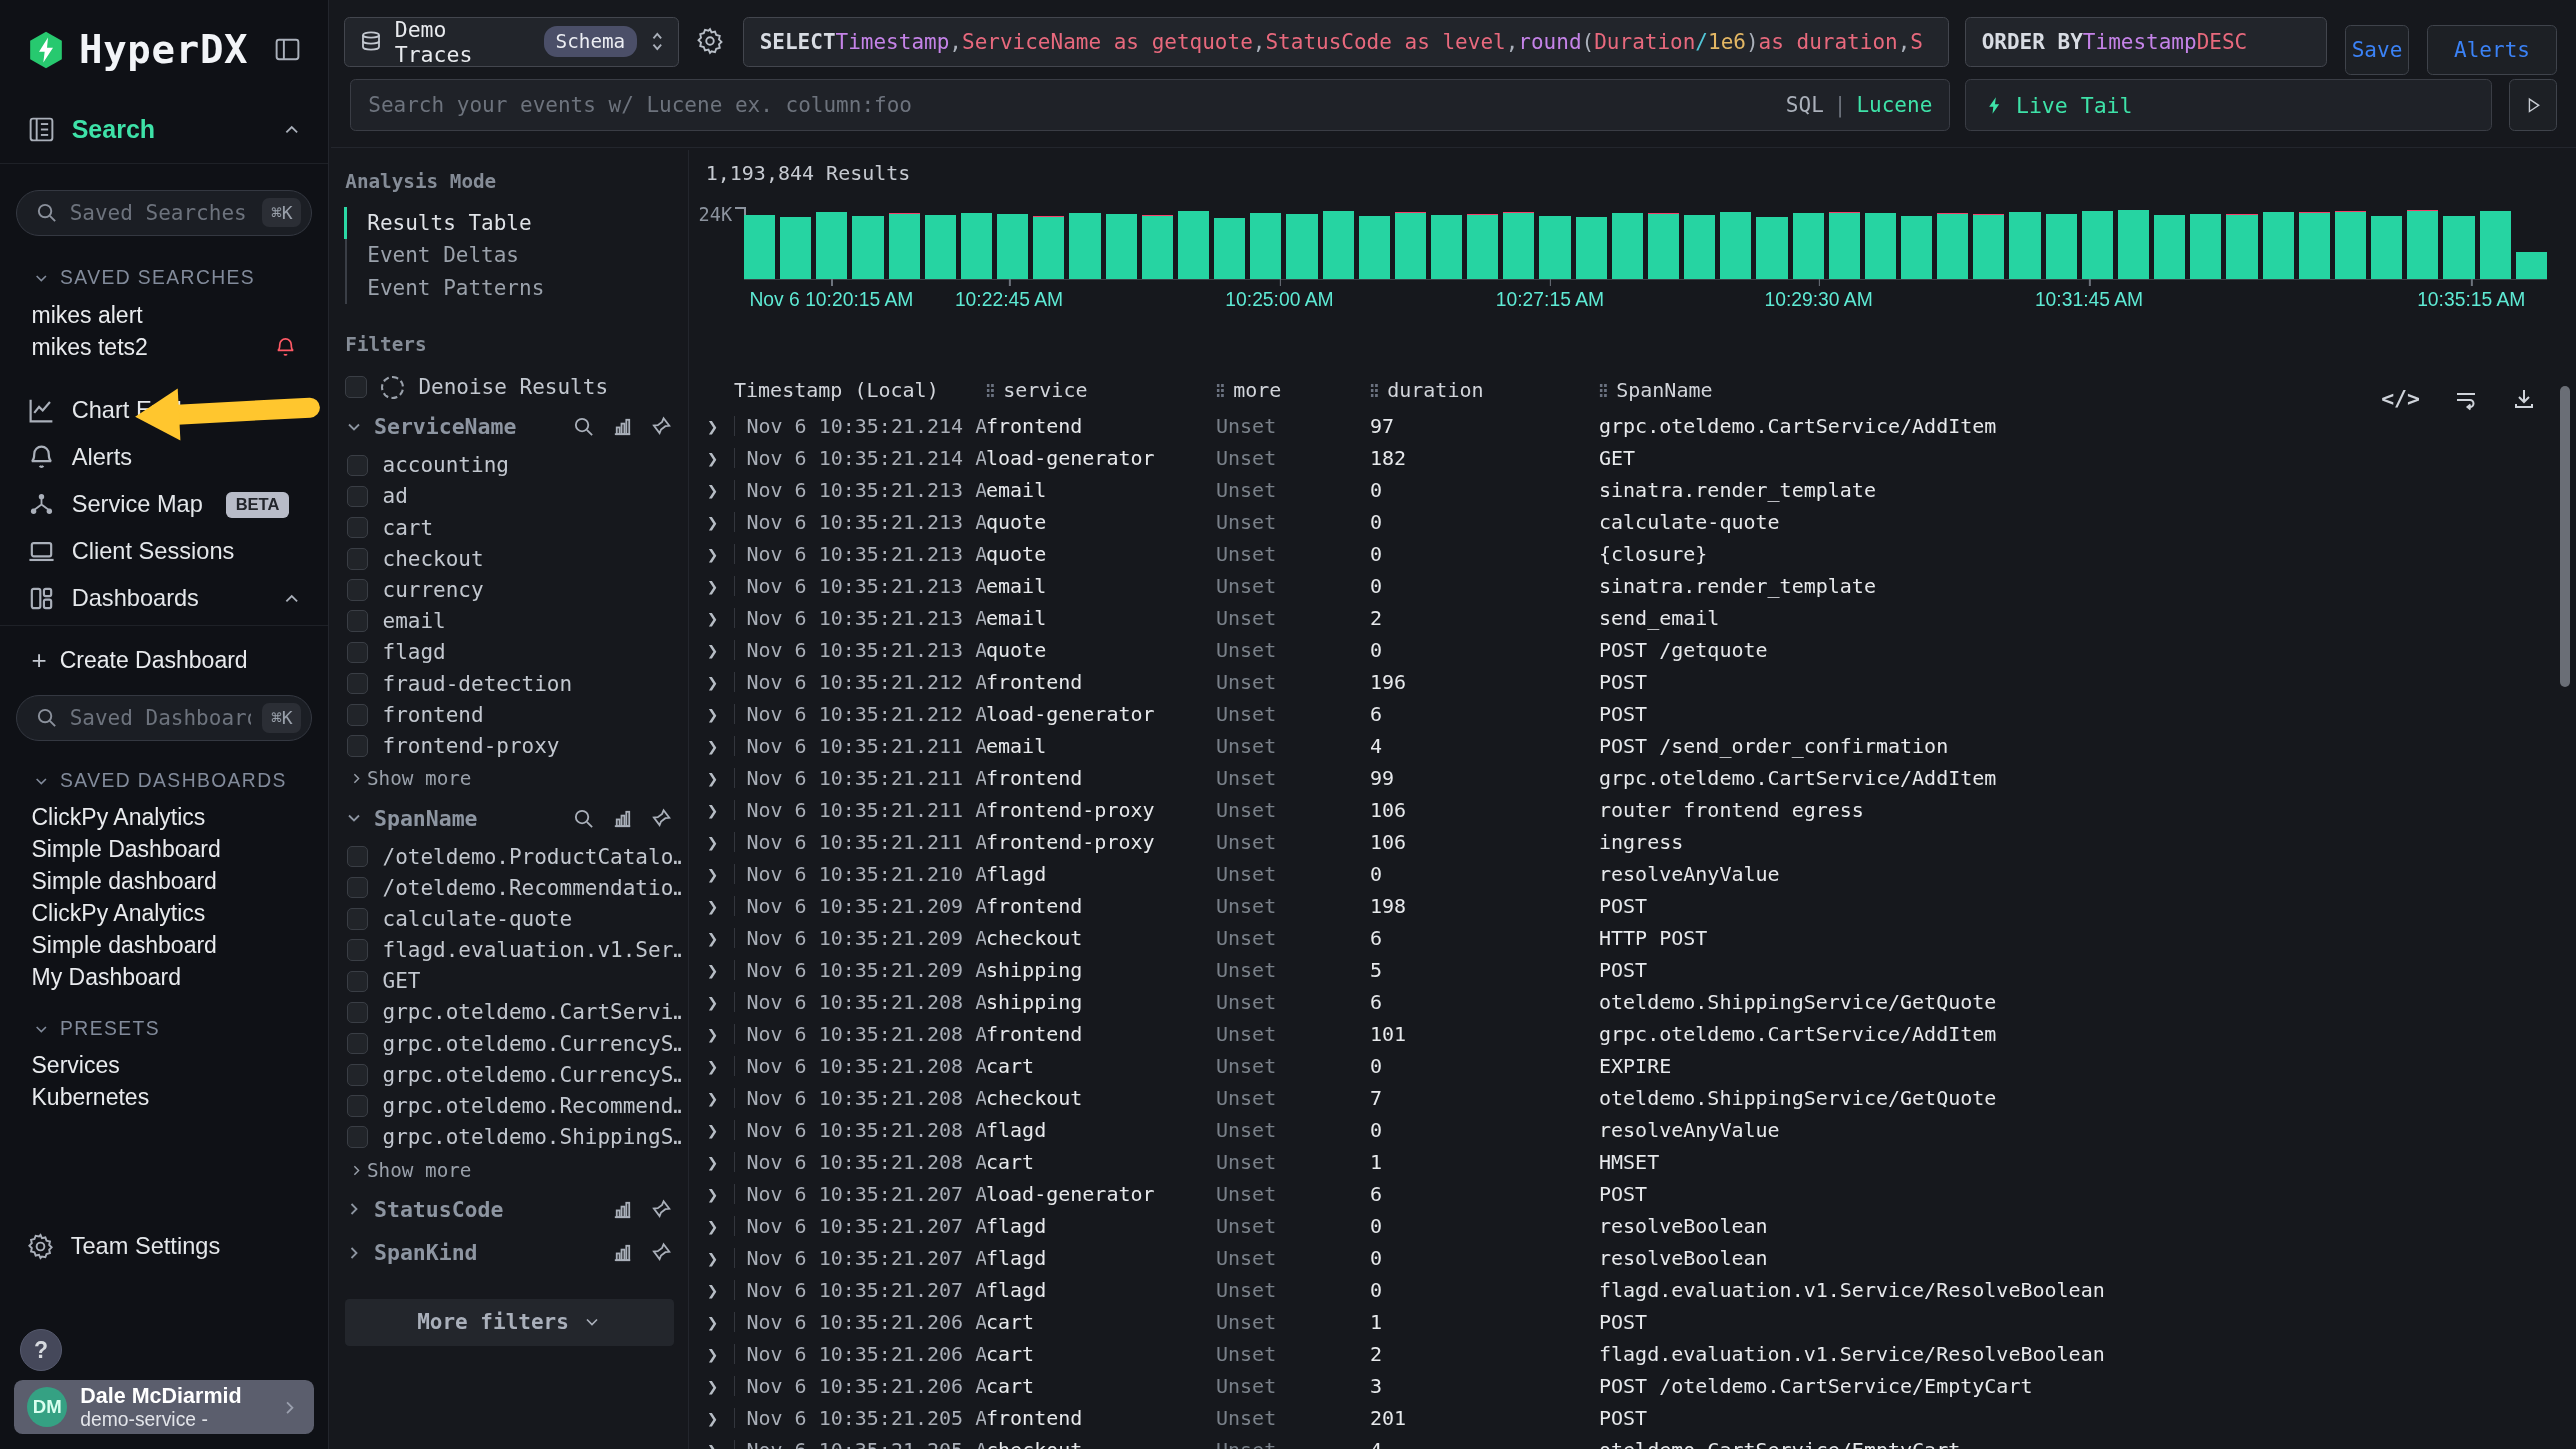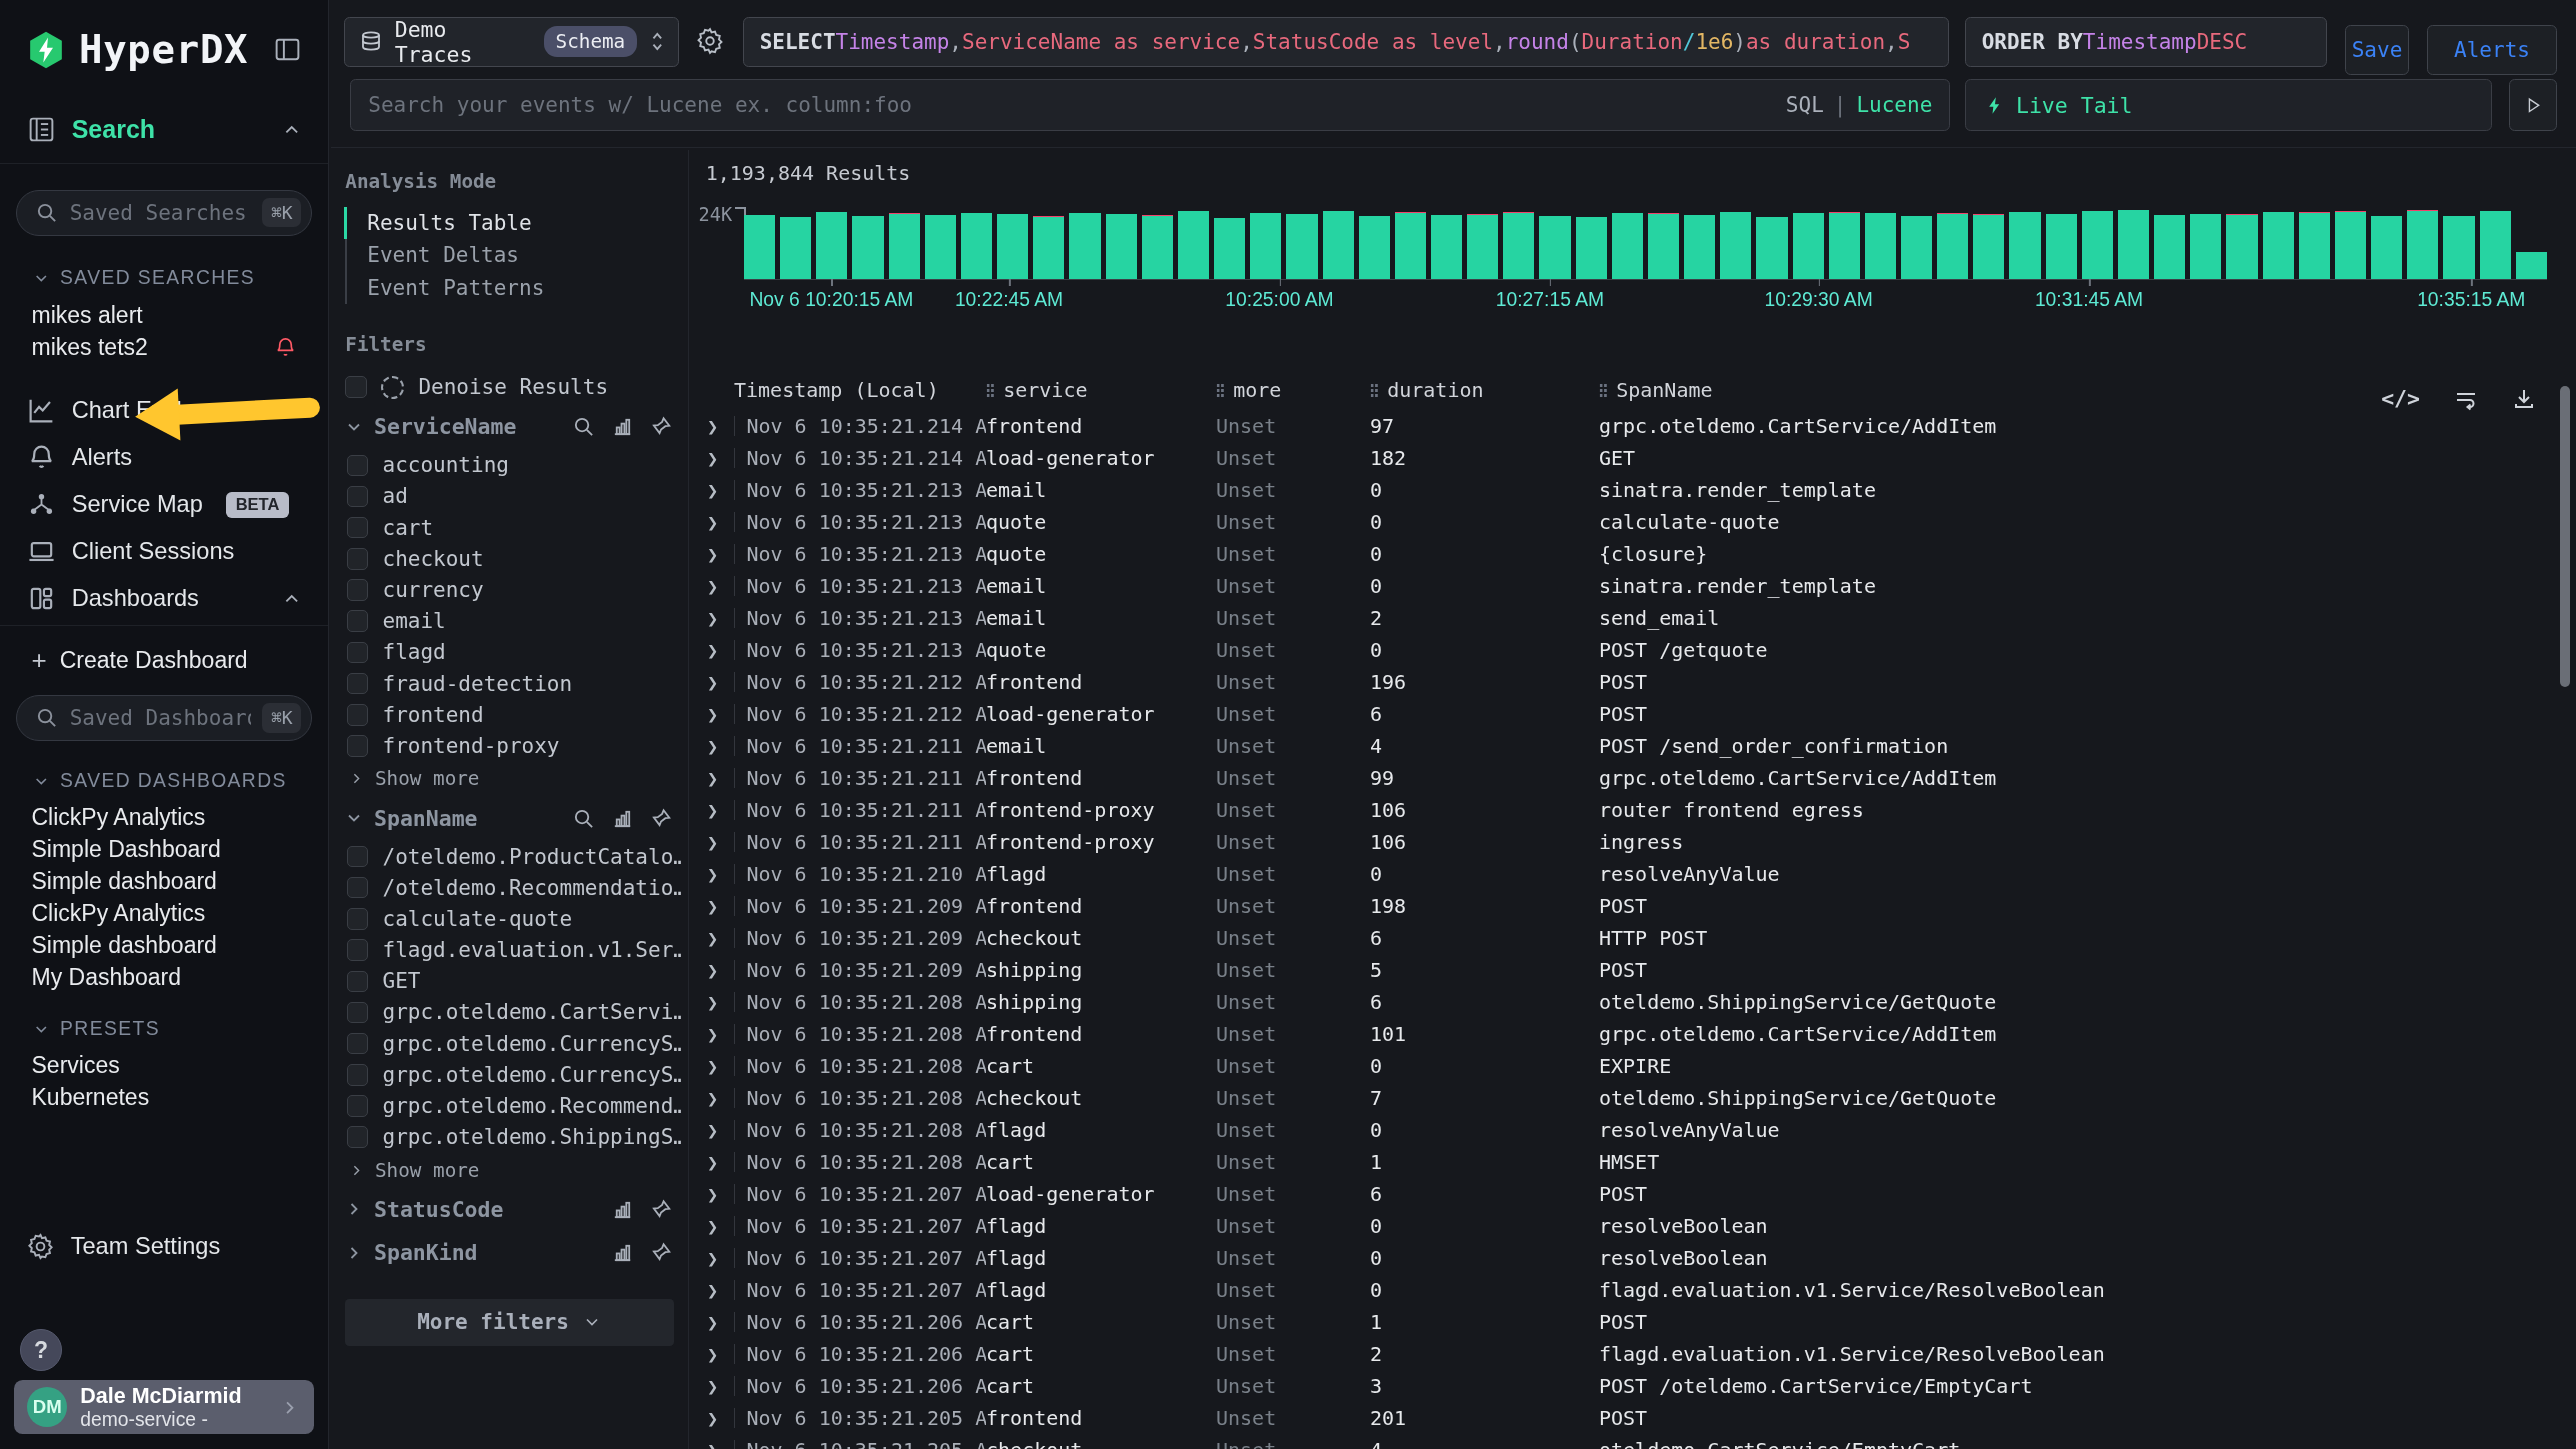--- a/index.html
+++ b/index.html
@@ -88,21 +88,21 @@
   .denoise-row{display:flex;align-items:center;gap:14.3px;margin:18.6px 0 0 14.3px;font-size:21px;color:#c2c7cf;cursor:pointer;}
   .cb{width:21.5px;height:21.5px;border-radius:5px;background:#212429;border:1.4px solid #3a3e45;box-sizing:border-box;flex:0 0 auto;}
   .denoise-circle{width:23px;height:23px;border-radius:50%;border:2.1px dashed #9aa1ab;box-sizing:border-box;flex:0 0 auto;}
   .facet{margin-top:12px;}
   .facet-head{display:flex;align-items:center;gap:10px;padding:0 15.7px 0 13px;height:31.5px;cursor:pointer;}
   .facet-name{font-size:21.5px;font-weight:bold;color:#8d95a1;}
   .facet-icons{margin-left:auto;display:flex;align-items:center;gap:15.7px;color:#aab0ba;}
   .facet-vals{margin:7.2px 0 0 0;}
   .fitem{display:flex;align-items:center;gap:14.3px;padding:3.6px 7.2px 3.6px 15.7px;cursor:pointer;}
   .flabel{font-size:21px;color:#c2c7cf;white-space:nowrap;overflow:hidden;}
-  .show-more{display:flex;align-items:center;gap:10px;font-size:19.3px;color:#9aa1ab;padding:5.7px 0 0 17px;cursor:pointer;}
+  .show-more{display:flex;align-items:center;gap:2px;font-size:19.3px;color:#9aa1ab;padding:5.7px 0 0 17px;cursor:pointer;}
   .more-filters{margin:30px 14.3px 0 14.3px;height:47px;background:#23262c;border-radius:4.3px;display:flex;align-items:center;justify-content:center;
     gap:13px;font-size:21px;font-weight:bold;color:#aab0bb;cursor:pointer;}
   .chev-svg{flex:0 0 auto;}
 
   
   #main{position:absolute;left:690px;top:150px;right:0;bottom:0;overflow:hidden;}
   .results-count{position:absolute;left:15.7px;top:11.4px;font-family:"DejaVu Sans Mono",monospace;font-size:20px;color:#c6cad1;}
   .chart{position:absolute;left:54px;right:29px;top:60px;height:69px;display:flex;align-items:flex-end;gap:5px;border-bottom:1.4px solid #3c3f46;}
   .bar{flex:1;display:flex;flex-direction:column;justify-content:flex-end;}
   .bar .err{background:#f1426b;}
@@ -355,21 +355,21 @@
       <svg width="30" height="30" viewBox="0 0 24 24" fill="none" stroke="#b9bfc8" stroke-width="1.5">
           <circle cx="12" cy="12" r="3"></circle>
           <path d="M12 2.5l1.2 2.6 2.8-.6 1 2.7 2.8.7-.6 2.8 2 2-2 2 .6 2.8-2.8.7-1 2.7-2.8-.6L12 21.5l-1.2-2.6-2.8.6-1-2.7-2.8-.7.6-2.8-2-2 2-2-.6-2.8 2.8-.7 1-2.7 2.8.6z"></path>
         </svg>
     </span>
 
     <div class="tb-box sql-box" id="sql-box">
         <span class="tok-kw">SELECT </span>
         <span class="tok-pur">Timestamp</span>
         <span class="tok-gray">, </span>
-        <span class="tok-red">ServiceName as service</span>
+        <span class="tok-red">ServiceName as getquote</span>
         <span class="tok-gray">, </span>
         <span class="tok-red">StatusCode as level</span>
         <span class="tok-gray">, </span>
         <span class="tok-pur">round</span>
         <span class="tok-gray">(</span>
         <span class="tok-red">Duration </span>
         <span class="tok-cyan">/ </span>
         <span class="tok-yel">1e6</span>
         <span class="tok-gray">)</span>
         <span class="tok-red"> as duration</span>

